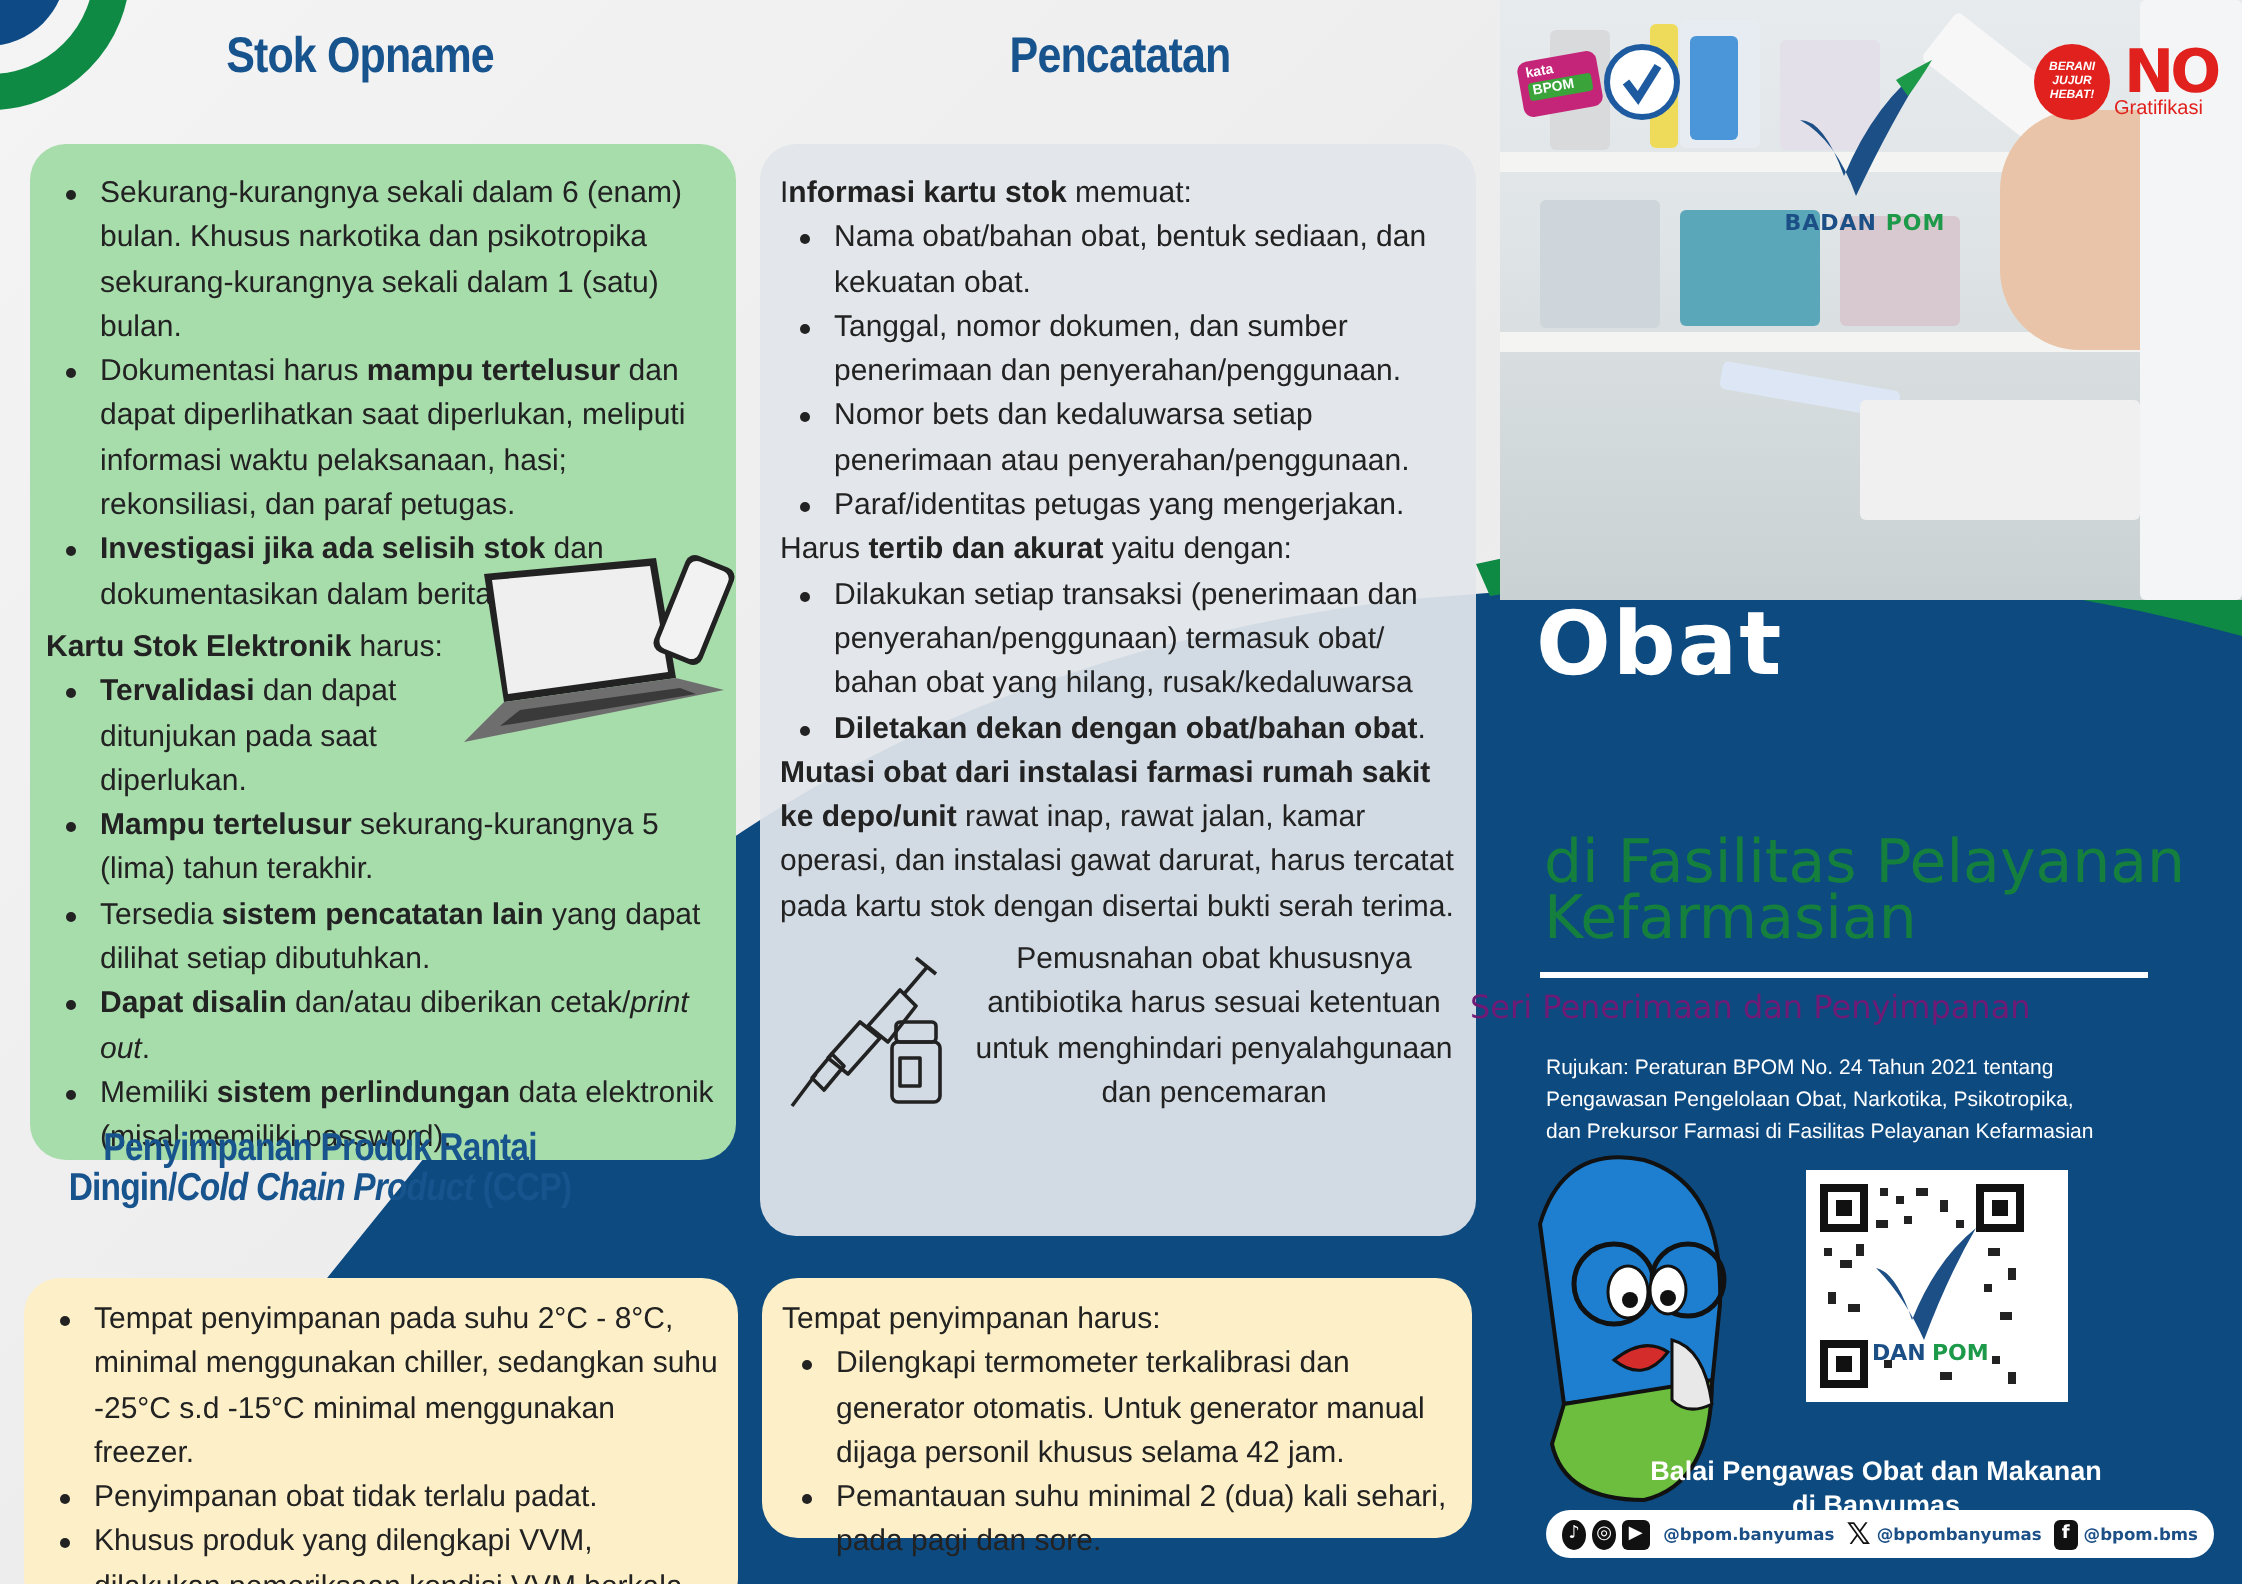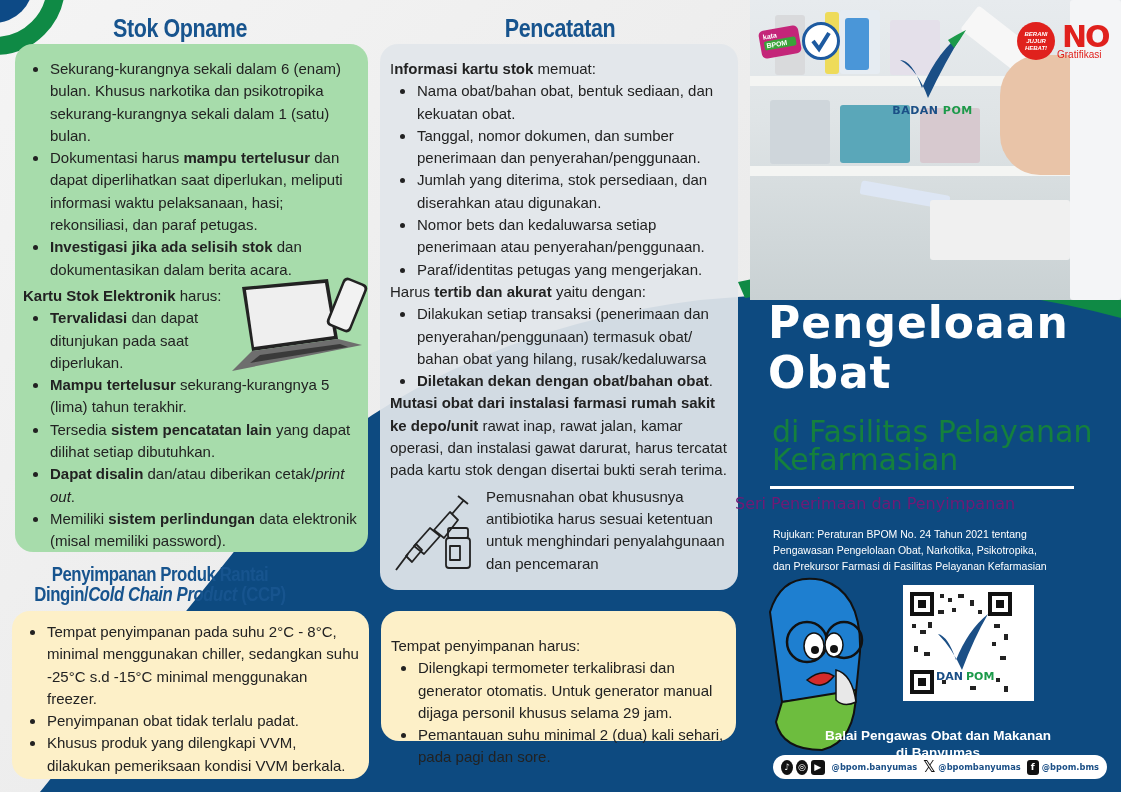--- a/index.html
+++ b/index.html
@@ -22,36 +22,36 @@
     position: absolute; left: -45px; top: -55px; width: 78px; height: 78px;
     border-radius: 50%; background: #0d4a86;
   }
   .heading {
     position: absolute; text-align: center;
     font-family: "Liberation Sans", sans-serif; font-weight: 700;
     color: #17548e; letter-spacing: -0.5px; transform: scaleX(0.86);
   }
   .card {
     position: absolute; border-radius: 18px;
-    font-size: 15px; line-height: 22.3px; color: #222;
+    font-size: 15px; line-height: 22.3px; color: #222; margin-top: 28px;
   }
   .card ul { list-style: none; }
   .card li { position: relative; padding-left: 27px; }
   .card li::before {
     content: ""; position: absolute; left: 10px; top: 9px;
     width: 5px; height: 5px; border-radius: 50%; background: #222;
   }
   .card .sub li { padding-left: 27px; }
   b { font-weight: 700; }
   i { font-style: italic; }
 
   .green { background: #a7dcab; left: 15px; top: 44px; width: 353px; height: 508px; padding: 14px 8px 0 8px; }
   .grey { background: rgba(226,230,235,0.93); left: 380px; top: 44px; width: 358px; height: 546px; padding: 14px 10px 0 10px; }
   .cream1 { background: #fdf0c8; left: 12px; top: 611px; width: 357px; height: 168px; padding: 10px 8px 0 8px; }
-  .cream2 { background: #fdf0c8; left: 381px; top: 611px; width: 355px; height: 130px; padding: 24px 10px 0 10px; }
+  .cream2 { background: #fdf0c8; left: 381px; top: 611px; width: 355px; height: 130px; padding: 10px 10px 0 10px; }
 
   .device { position: absolute; left: 230px; top: 275px; width: 146px; height: 100px; }
 
   .photo {
     position: absolute; left: 750px; top: 0; width: 371px; height: 300px;
     background: linear-gradient(180deg, #e7ebee 0%, #dfe4e6 40%, #c9d1d3 100%);
     overflow: hidden;
   }
   .shelf { position: absolute; background: #f4f5f3; }
   .box { position: absolute; border-radius: 3px; }
@@ -139,21 +139,20 @@
   </ul>
 </div>
 
 <div class="heading" style="left:440px; top:14px; width:240px; font-size:25px;">Pencatatan</div>
 
 <div class="card grey">
   <div><span>I</span><b>nformasi kartu stok</b><span> memuat:</span></div>
   <ul>
     <li>Nama obat/bahan obat, bentuk sediaan, dan kekuatan obat.</li>
     <li>Tanggal, nomor dokumen, dan sumber penerimaan dan penyerahan/penggunaan.</li>
-    <li>Jumlah yang diterima, stok persediaan, dan diserahkan atau digunakan.</li>
     <li>Nomor bets dan kedaluwarsa setiap penerimaan atau penyerahan/penggunaan.</li>
     <li>Paraf/identitas petugas yang mengerjakan.</li>
   </ul>
   <div><span>Harus </span><b>tertib dan akurat</b><span> yaitu dengan:</span></div>
   <ul>
     <li>Dilakukan setiap transaksi (penerimaan dan penyerahan/penggunaan) termasuk obat/ bahan obat yang hilang, rusak/kedaluwarsa</li>
     <li><b>Diletakan dekan dengan obat/bahan obat</b><span>.</span></li>
   </ul>
   <div><b>Mutasi obat dari instalasi farmasi rumah sakit ke depo/unit</b><span> rawat inap, rawat jalan, kamar operasi, dan instalasi gawat darurat, harus tercatat pada kartu stok dengan disertai bukti serah terima.</span></div>
   <div style="position:relative; margin-top:4px;">
@@ -161,28 +160,28 @@
       <line x1="2" y1="84" x2="14" y2="68"></line>
       <polygon points="12,70 22,58 28,64 18,76"></polygon>
       <polygon points="20,60 36,42 46,50 30,68"></polygon>
       <polygon points="40,44 56,26 64,34 50,52"></polygon>
       <line x1="58" y1="28" x2="70" y2="14"></line>
       <line x1="64" y1="10" x2="74" y2="18"></line>
       <rect x="54" y="42" width="20" height="10" rx="2"></rect>
       <rect x="52" y="52" width="24" height="30" rx="3"></rect>
       <rect x="56" y="60" width="10" height="14"></rect>
     </svg>
-    <div style="margin-left:96px;">Pemusnahan obat khususnya antibiotika harus sesuai ketentuan untuk menghindari penyalahgunaan dan pencemaran</div>
+    <div style="margin-left:96px;text-align:center;">Pemusnahan obat khususnya antibiotika harus sesuai ketentuan untuk menghindari penyalahgunaan dan pencemaran</div>
   </div>
 </div>
 
 <div class="card cream2">
   <div>Tempat penyimpanan harus:</div>
   <ul>
-    <li>Dilengkapi termometer terkalibrasi dan generator otomatis. Untuk generator manual dijaga personil khusus selama 29 jam.</li>
+    <li>Dilengkapi termometer terkalibrasi dan generator otomatis. Untuk generator manual dijaga personil khusus selama 42 jam.</li>
     <li>Pemantauan suhu minimal 2 (dua) kali sehari, pada pagi dan sore.</li>
   </ul>
 </div>
 
 <div class="photo">
   <div class="shelf" style="left:0; top:76px; width:371px; height:10px;"></div>
   <div class="shelf" style="left:0; top:166px; width:371px; height:10px;"></div>
   <div class="box" style="left:25px; top:15px; width:30px; height:60px; background:#d9dadc;"></div>
   <div class="box" style="left:75px; top:12px; width:14px; height:62px; background:#eedb5a;"></div>
   <div class="box" style="left:90px; top:10px; width:40px; height:64px; background:#e6ecf2;"></div>
@@ -214,21 +213,20 @@
   </svg>
   <div class="badan-text"><span style="color:#1b4f86">BADAN</span> <span>POM</span></div>
 </div>
 <div class="no-grat">
   <div class="berani">BERANI JUJUR HEBAT!</div>
   <div class="no-text">NO</div>
   <div class="grat-text">Gratifikasi</div>
 </div>
 
 <div class="title-block">
-  <div class="title-main">Pengeloaan</div>
   <div class="title-main">Obat</div>
 </div>
 <div class="title-sub">
   <div>di Fasilitas Pelayanan</div>
   <div>Kefarmasian</div>
 </div>
 <div class="divider"></div>
 <div class="series">Seri Penerimaan dan Penyimpanan</div>
 <div class="ref">
   <div>Rujukan: Peraturan BPOM No. 24 Tahun 2021 tentang</div>

